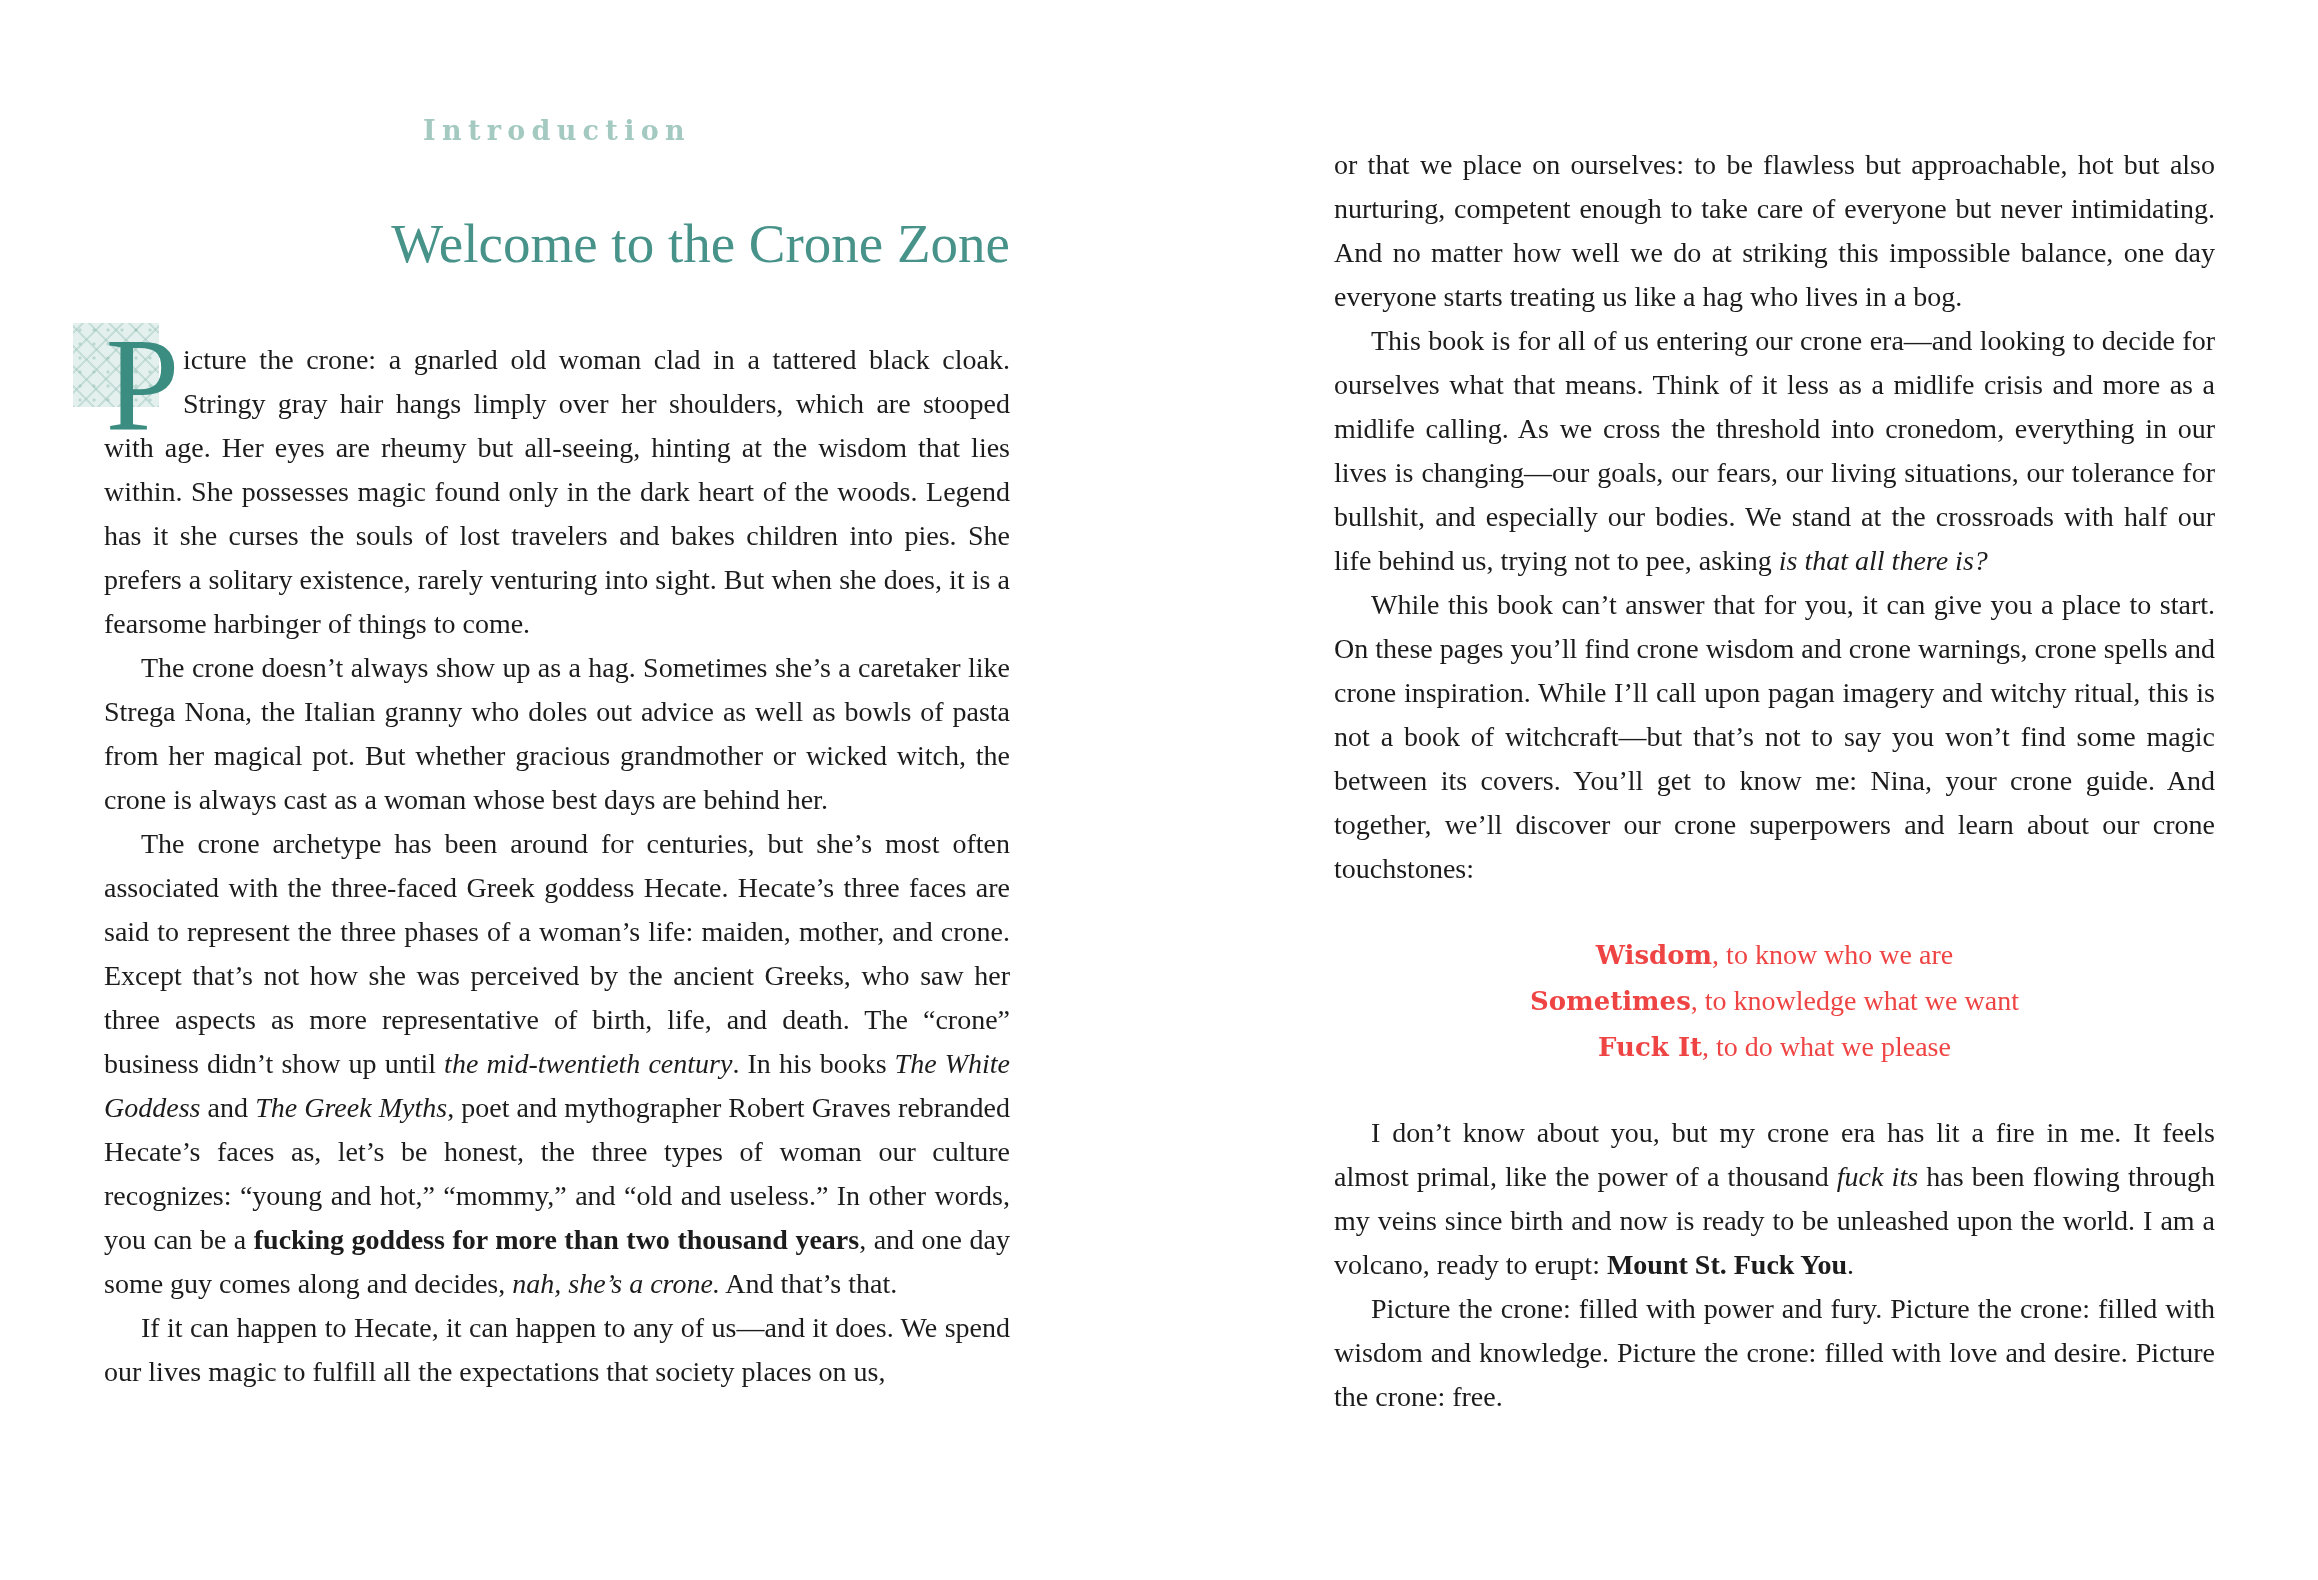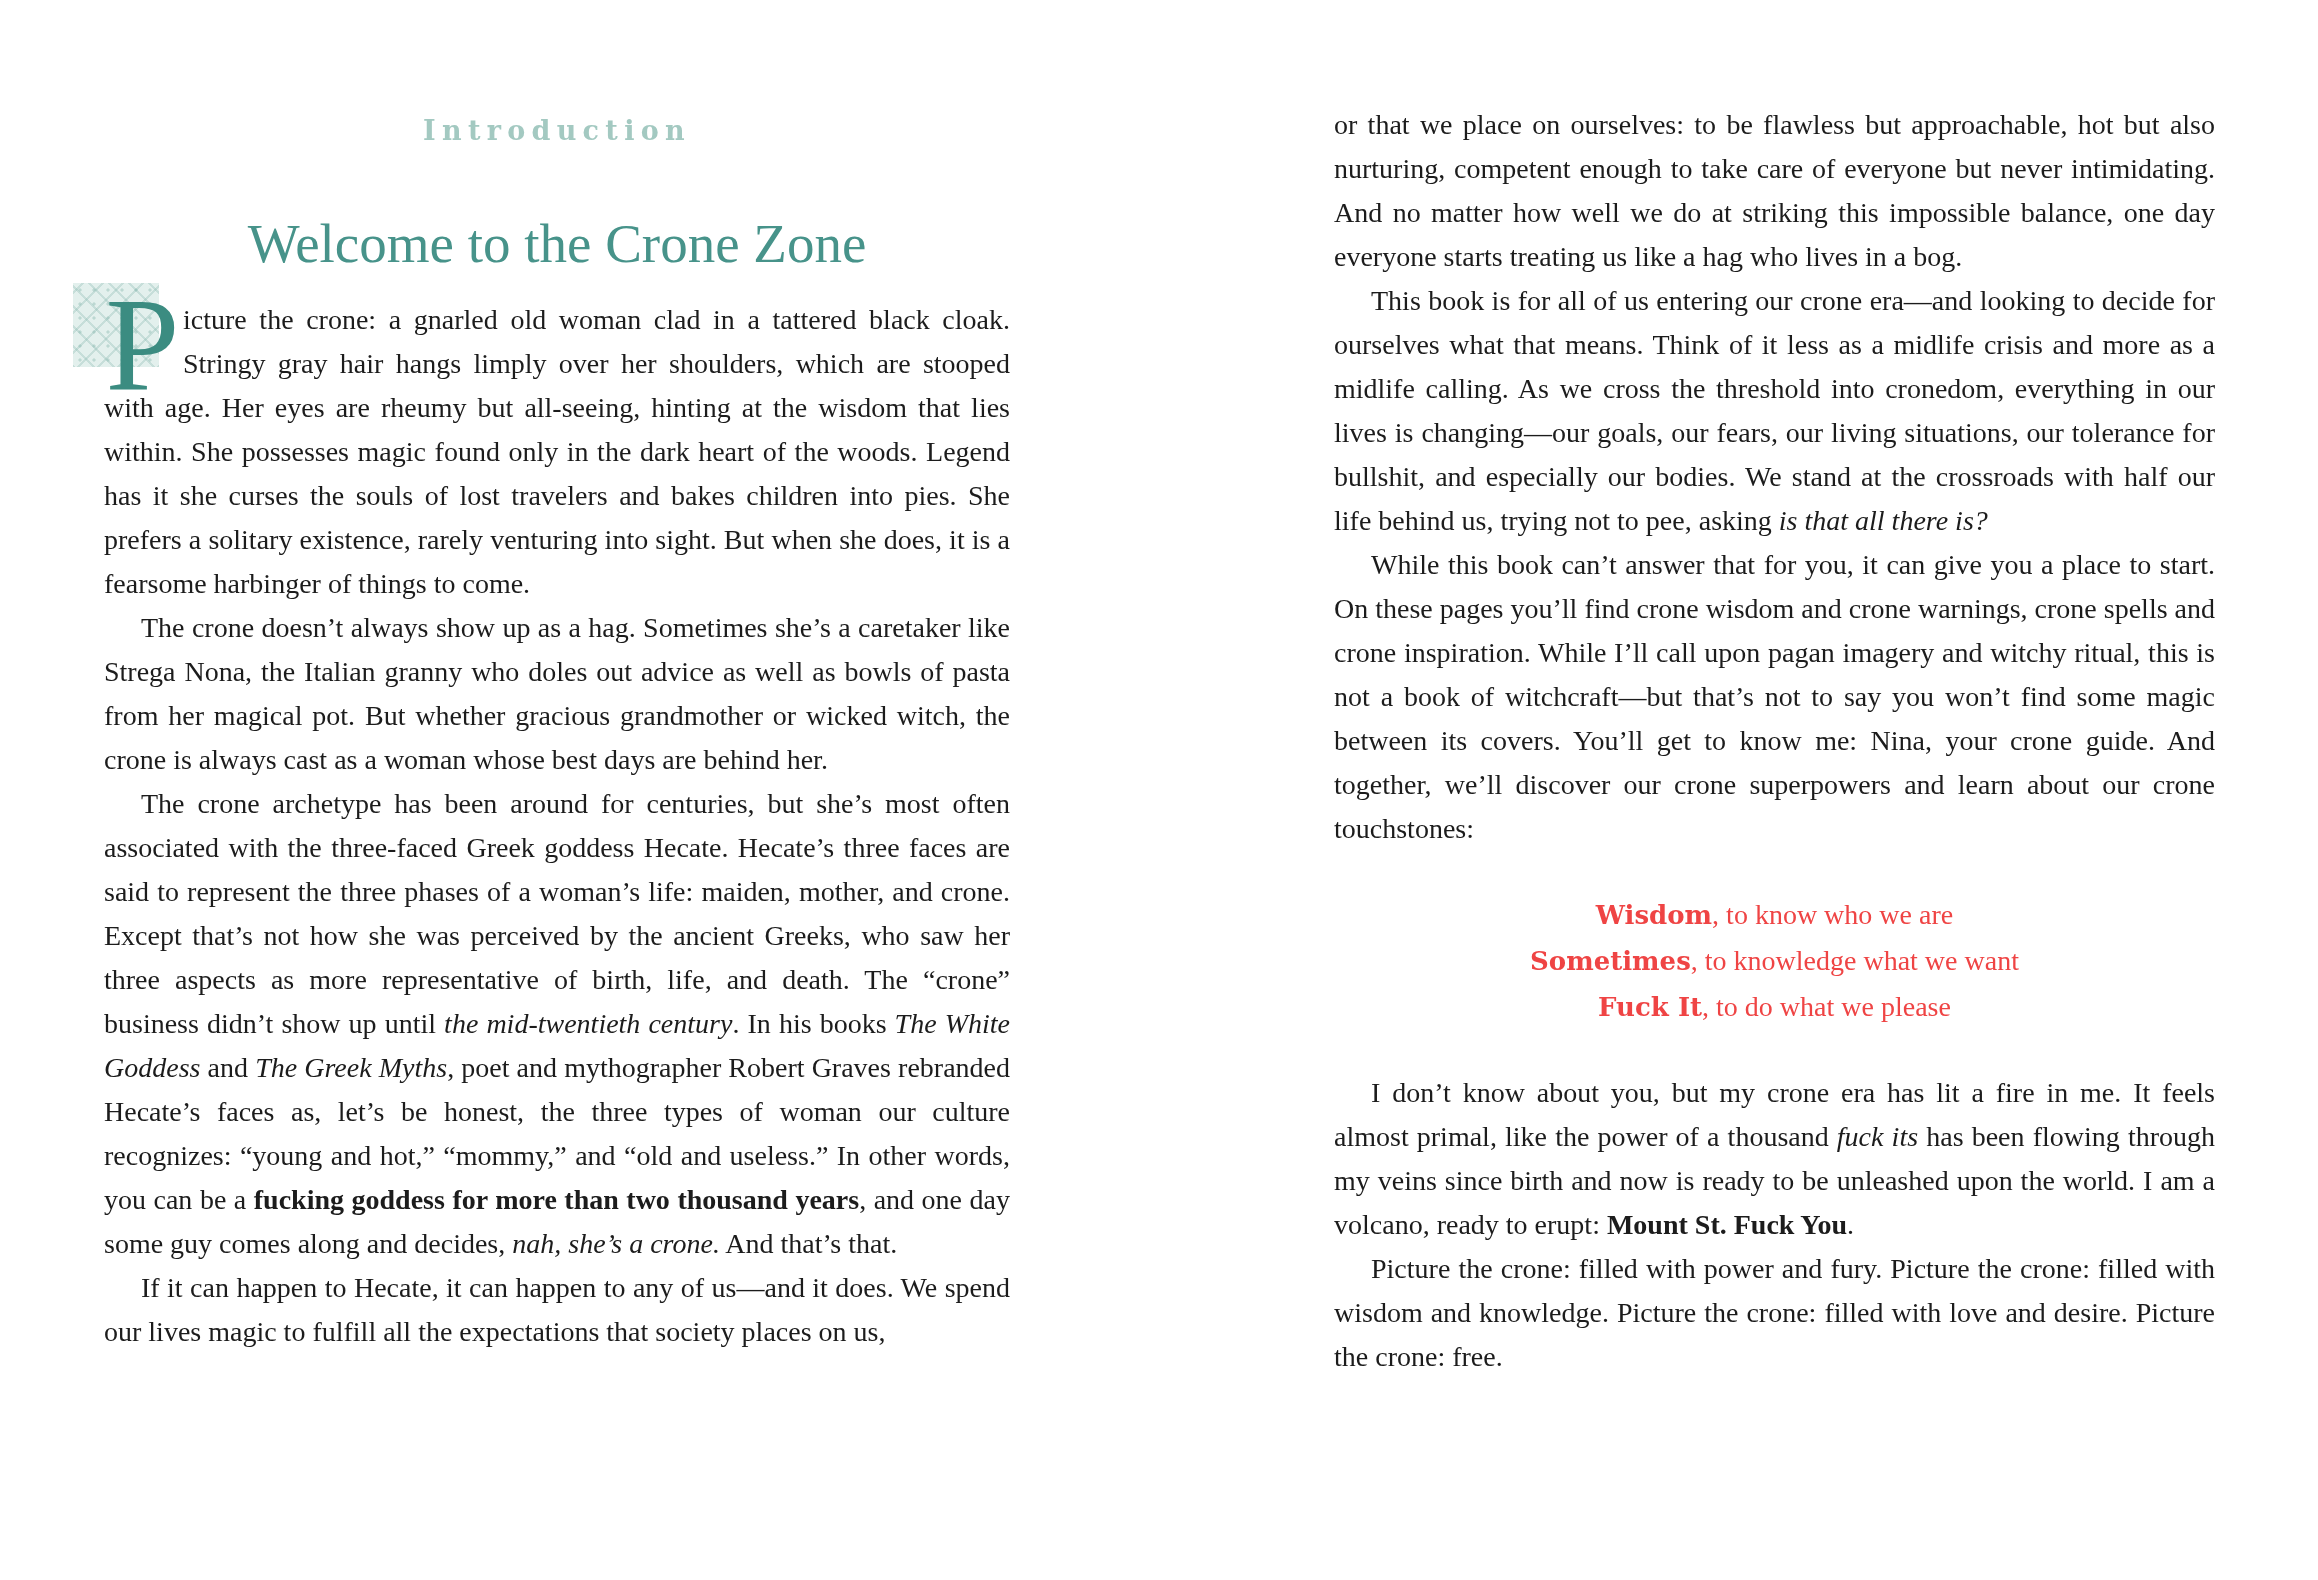--- a/index.html
+++ b/index.html
@@ -10,27 +10,27 @@
   .page{position:absolute;top:0;height:100%;}
   .page-left{left:104px;width:906px;}
   .page-right{left:1334px;width:881px;}
 
   .kicker{
     position:absolute;top:115px;left:0;right:0;text-align:center;
     font-family:"DejaVu Serif",serif;font-weight:bold;
     font-size:27px;letter-spacing:6.3px;color:#a3c9c1;
   }
   .title{
-    position:absolute;top:177px;left:0;right:0;text-align:center;
+    position:absolute;top:177px;left:0;right:0;text-align:right;
     font-size:55px;line-height:1.1;color:#47938a;font-weight:normal;
   }
 
   .body{
     position:absolute;left:0;right:0;
-    font-size:28px;line-height:44px;
+    font-size:28px;line-height:44px;margin-top:40px;
   }
   .page-left .body{top:298px;}
   .page-right .body{top:103px;}
 
   .para{margin:0;text-align:justify;text-align-last:left;-moz-text-align-last:left;}
   .para.indent{text-indent:37px;}
   .it{font-style:italic;}
   .bd{font-weight:bold;}
 
   .dropcap-block{float:left;width:79px;height:87px;position:relative;}

